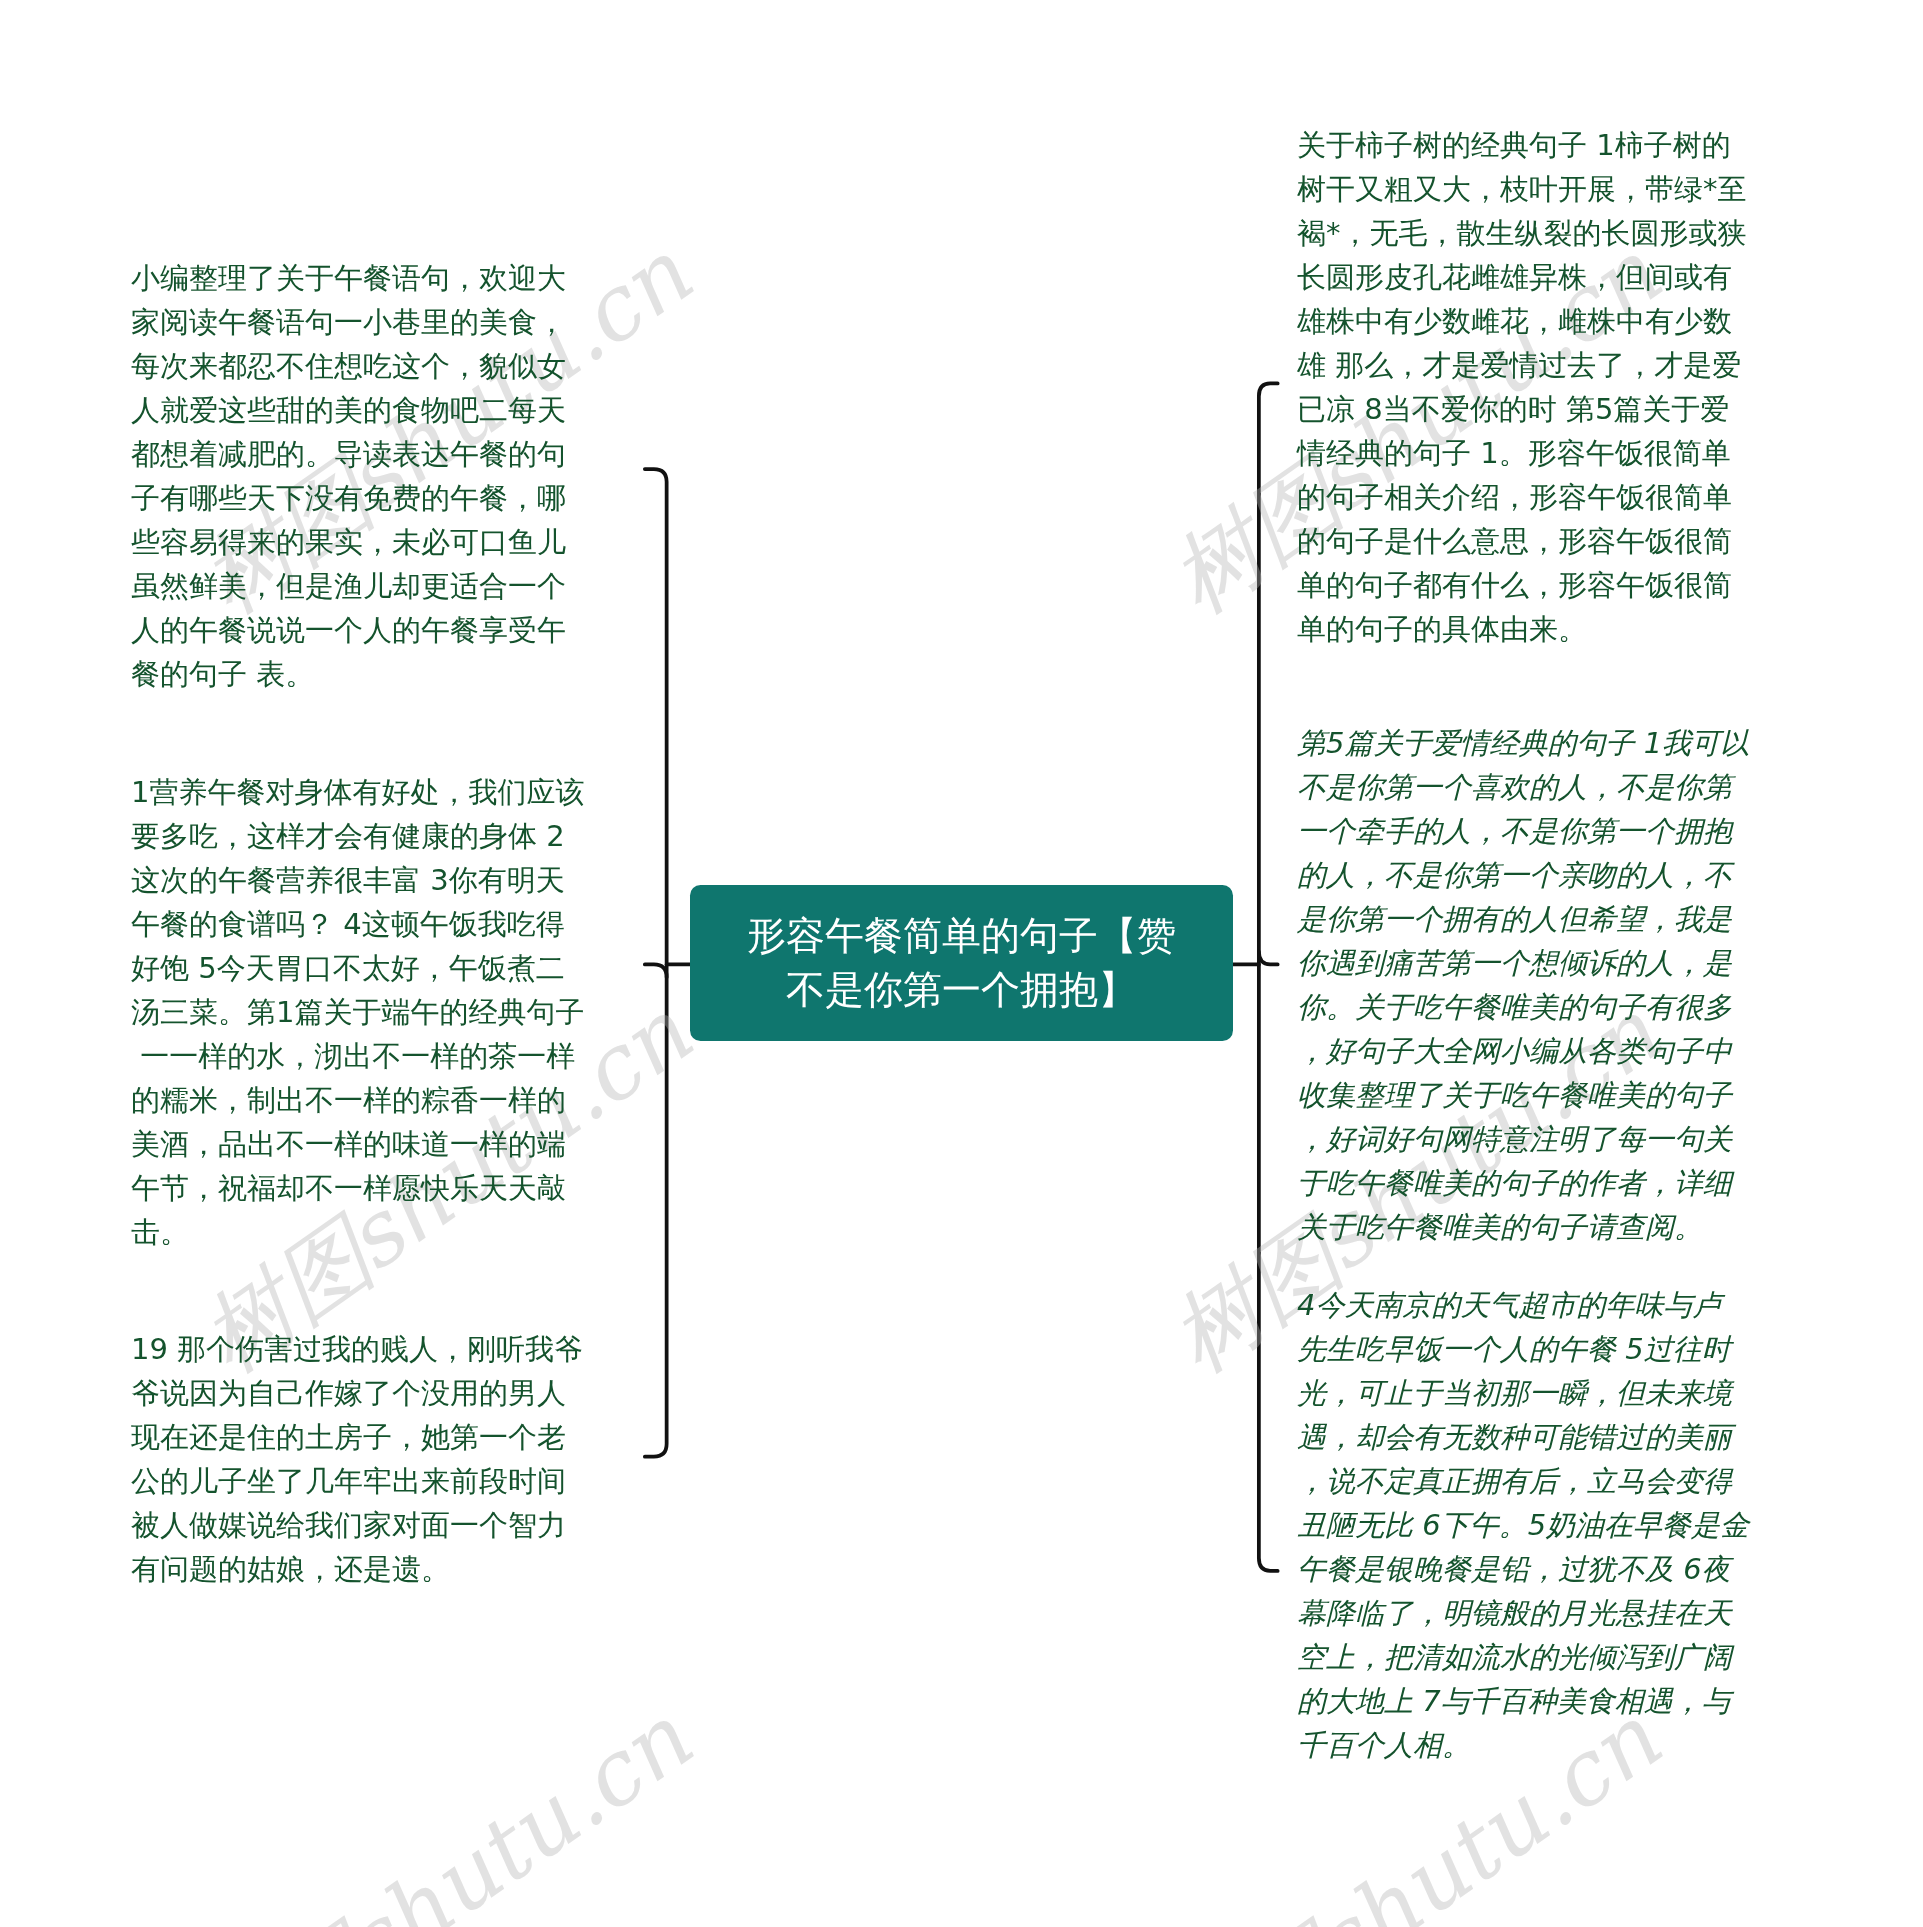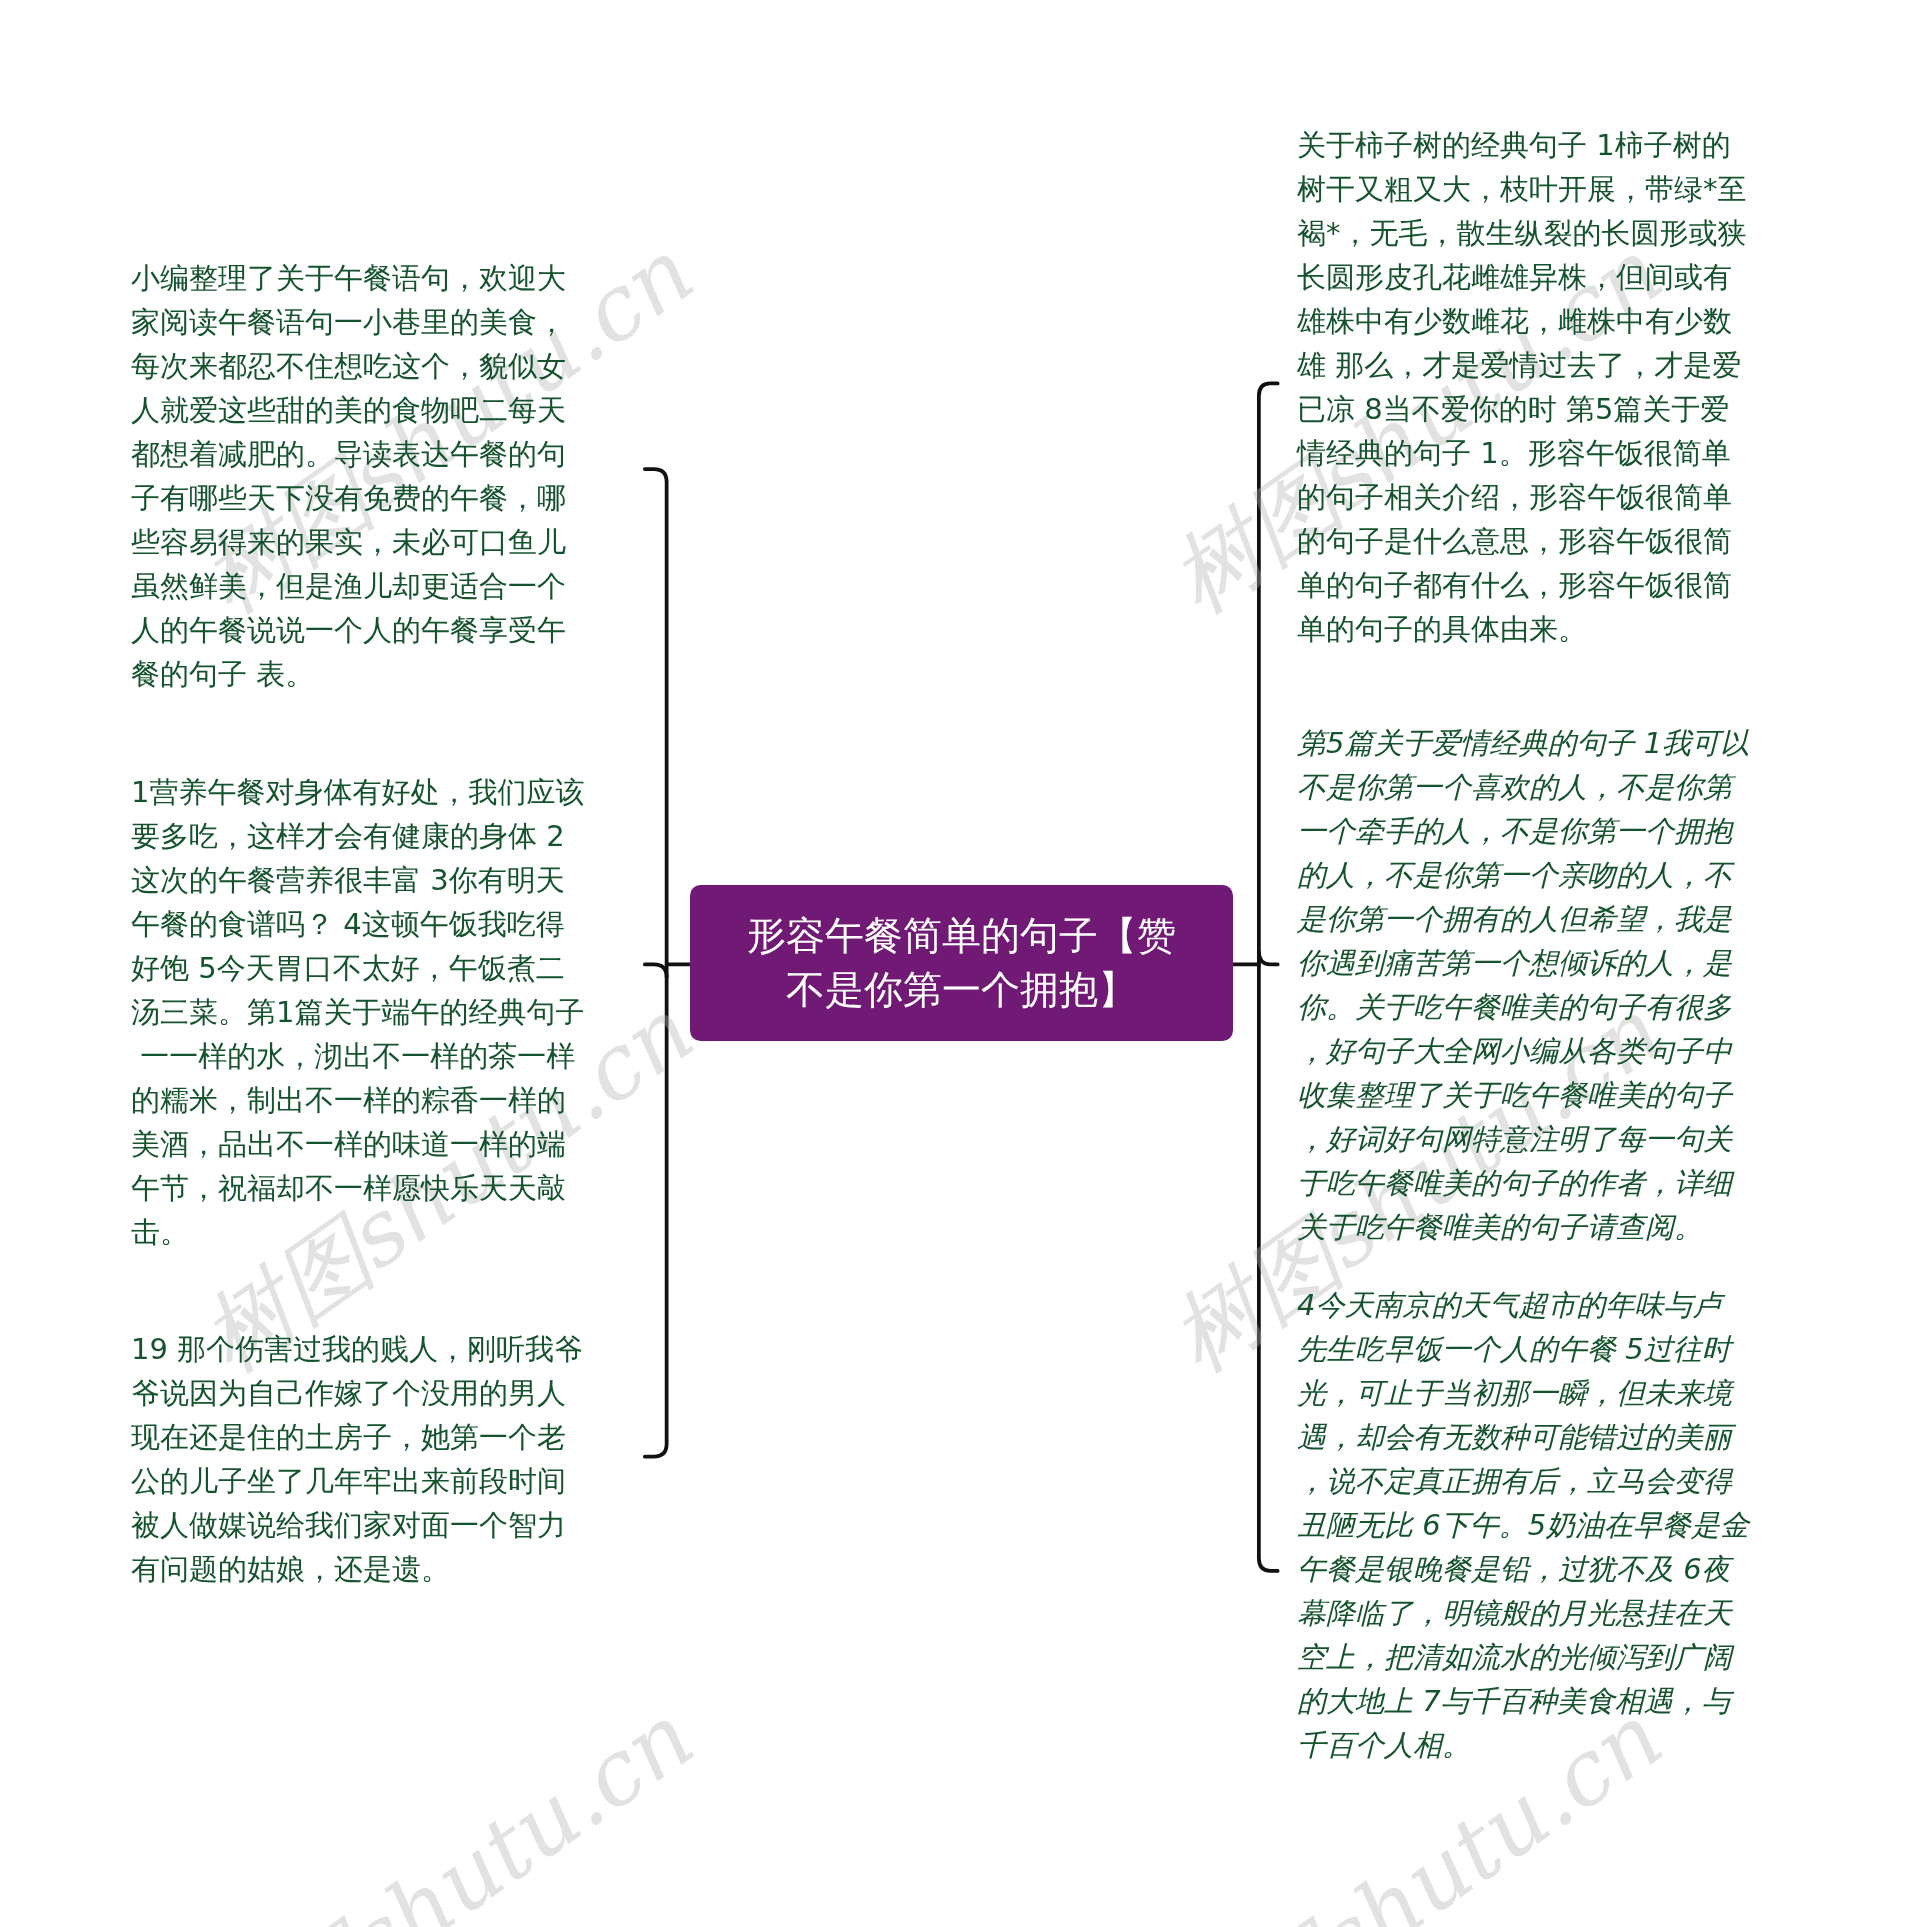--- a/index.html
+++ b/index.html
@@ -16,21 +16,21 @@
       color: #14532d;
       white-space: pre-wrap;
       letter-spacing: 0px;
       z-index: 2;
     }
     .leaf-left  { left: 131px; width: 511px; }
     .leaf-right { left: 1297px; width: 519px; }
     .root {
       position: absolute;
       left: 690px; top: 885px; width: 543px; height: 156px;
-      background: #701a75; border-radius: 10.5px;
+      background: #0f766e; border-radius: 10.5px;
       color: #ffffff; font-size: 39px; line-height: 54px;
       display: flex; align-items: center; justify-content: center;
       text-align: center; z-index: 3; box-sizing: border-box; padding: 0 30px;
     }
     .root span { display: block; }
     .watermark {
       position: absolute; font-family: "DejaVu Serif", "Liberation Serif", serif;
       font-style: italic; font-size: 90px; color: rgba(180,180,180,0.38);
       transform: rotate(-35deg); transform-origin: left bottom;
       white-space: nowrap; z-index: 1; pointer-events: none;

